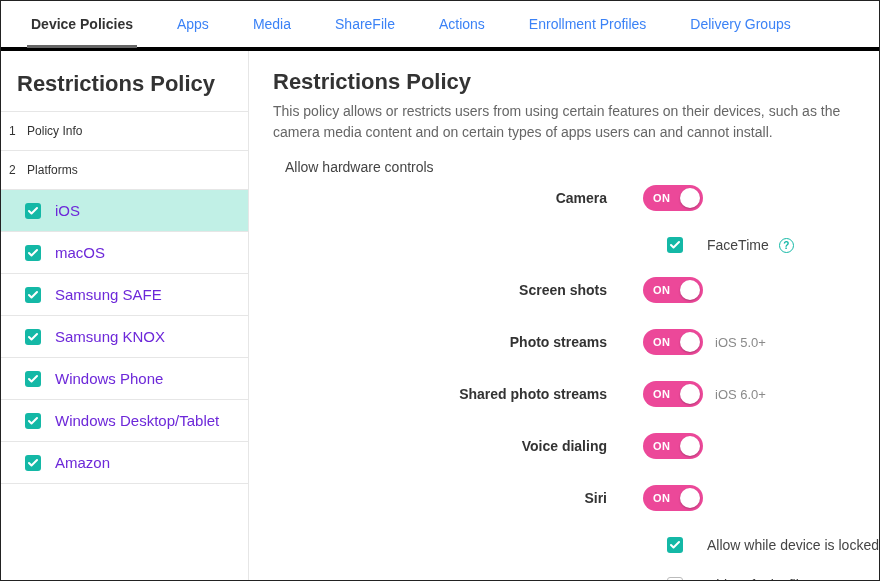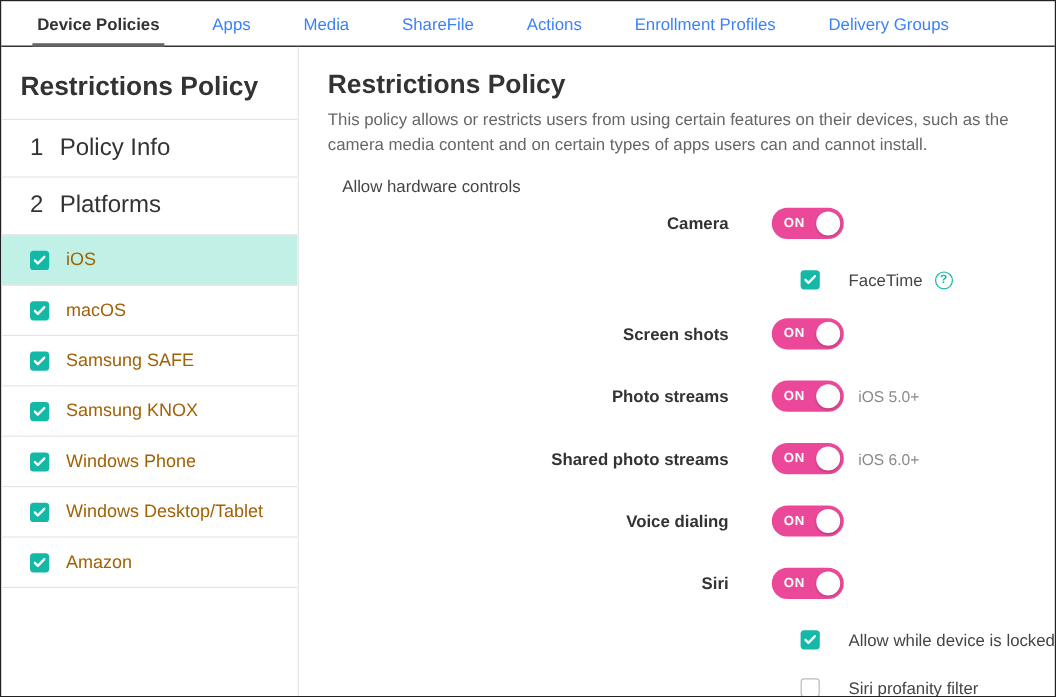--- a/index.html
+++ b/index.html
@@ -11,22 +11,22 @@
     width: 880px;
     height: 581px;
     overflow: hidden;
     border: 1px solid #222;
   }
 
   
   .tabbar {
     display: flex;
     align-items: center;
-    height: 38px;
-    border-bottom: 1px solid #000000;
+    height: 50px;
+    border-bottom: 4px solid #000000;
     padding: 0 8px;
   }
   .tab {
     padding: 0 22px;
     height: 100%;
     display: flex;
     align-items: center;
     font-size: 14px;
     color: #3b82f6;
     cursor: pointer;
@@ -54,34 +54,34 @@
     padding-top: 10px;
     overflow-y: auto;
   }
   .sidebar-title {
     font-size: 22px;
     font-weight: 700;
     padding: 10px 16px 14px 16px;
     border-bottom: 1px solid #e6e6e6;
   }
   .step {
-    font-size: 20px;
-    padding: 12px 24px;
+    font-size: 12px;
+    padding: 12px 8px;
     border-bottom: 1px solid #e6e6e6;
     cursor: pointer;
     color: #333;
   }
   .step-num { margin-right: 8px; }
   .platform {
     display: flex;
     align-items: center;
     padding: 12px 16px 12px 24px;
     border-bottom: 1px solid #e6e6e6;
     font-size: 15px;
-    color: #a16207;
+    color: #6d28d9;
     cursor: pointer;
   }
   .platform.active { background: #c1f0e6; }
   .chk {
     width: 16px;
     height: 16px;
     border-radius: 3px;
     background: #14b8a6;
     display: inline-flex;
     align-items: center;

